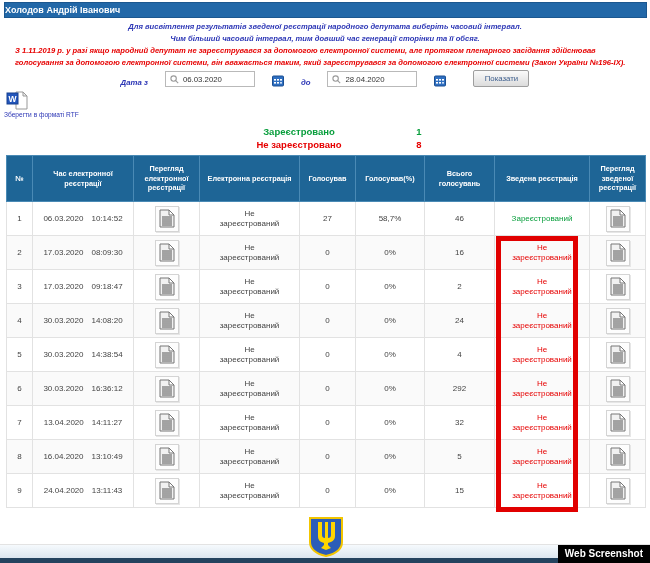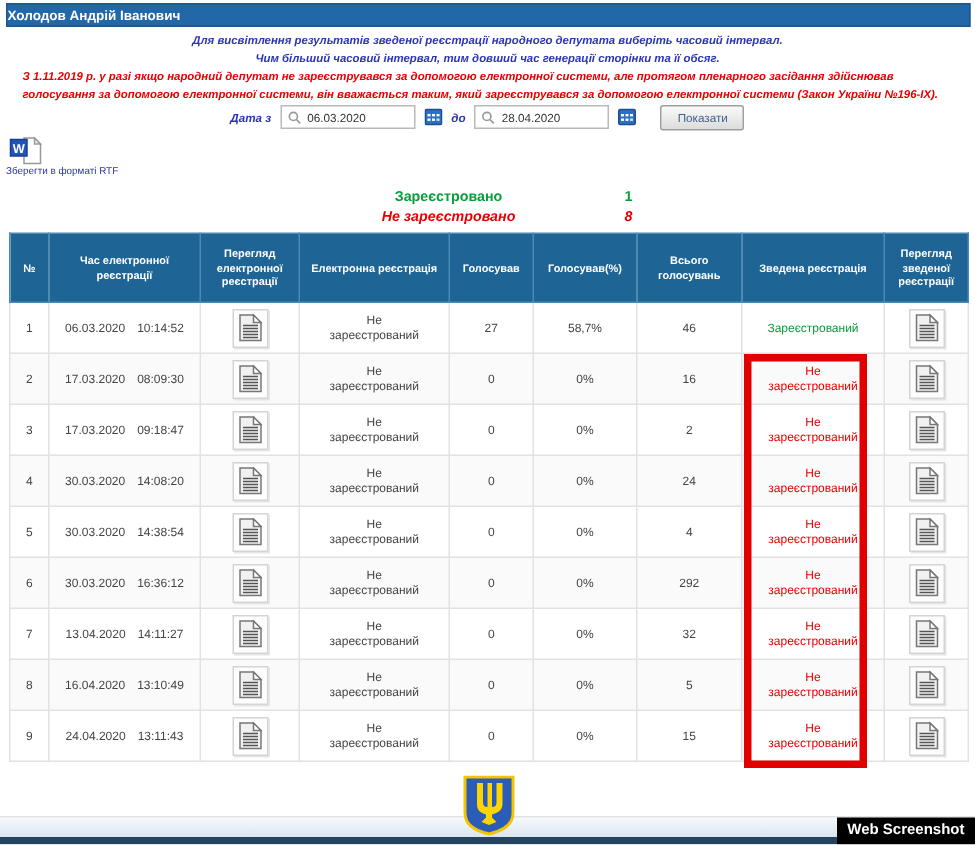--- a/index.html
+++ b/index.html
@@ -22,21 +22,21 @@
   .inst1 { top: 22px; }
   .inst2 { top: 34px; }
   .warning {
     position: absolute; top: 45px; left: 15px; right: 15px; 
     font-style: italic; font-weight: bold; font-size: 7.6px; line-height: 12px; color: #e60000;
   }
 
   
   .form-row {
     position: absolute; top: 69px; left: 0; right: 0; height: 18px;
-    display: flex; align-items: center; justify-content: center; gap: 6px;
+    display: flex; align-items: flex-end; justify-content: center; gap: 17px;
   }
   .form-label { font-style: italic; font-weight: bold; font-size: 7.8px; color: #2b35b5; }
   .date-input {
     width: 90px; height: 16px; border: 1px solid #b9b9b9; background: #fff;
     display: inline-flex; align-items: center; gap: 4px; padding: 0 4px;
     font-size: 7.8px; color: #333;
   }
   .cal-btn { width: 12px; height: 12px; border: 0; background: transparent; cursor: pointer; display: inline-flex; }
   .show-btn {
     margin-left: 10px; width: 56px; height: 17px;
@@ -45,21 +45,21 @@
   }
 
   
   .rtf-block { position: absolute; left: 4px; top: 91px; width: 90px; }
   .rtf-icon { display: block; width: 22px; height: 19px; margin-left: 2px; cursor: pointer; }
   .rtf-label { display: block; margin-top: 1px; font-size: 6.6px; color: #2b35b5; cursor: pointer; }
 
   
   .sum-row { position: absolute; left: 0; width: 528px; height: 13px; }
   .sum-row.r1 { top: 126px; }
-  .sum-row.r2 { top: 139px; font-style: italic; }
+  .sum-row.r2 { top: 139px; }
   .sum-label { position: absolute; left: 219px; width: 160px; text-align: center;
     font-weight: bold; font-size: 9.5px; }
   .sum-value { position: absolute; left: 404px; width: 30px; text-align: center;
     font-weight: bold; font-size: 9.5px; }
   .green { color: #089e3c; }
   .red { color: #e60000; }
 
   
   table.results {
     position: absolute; left: 6px; top: 155px; width: 639px;

